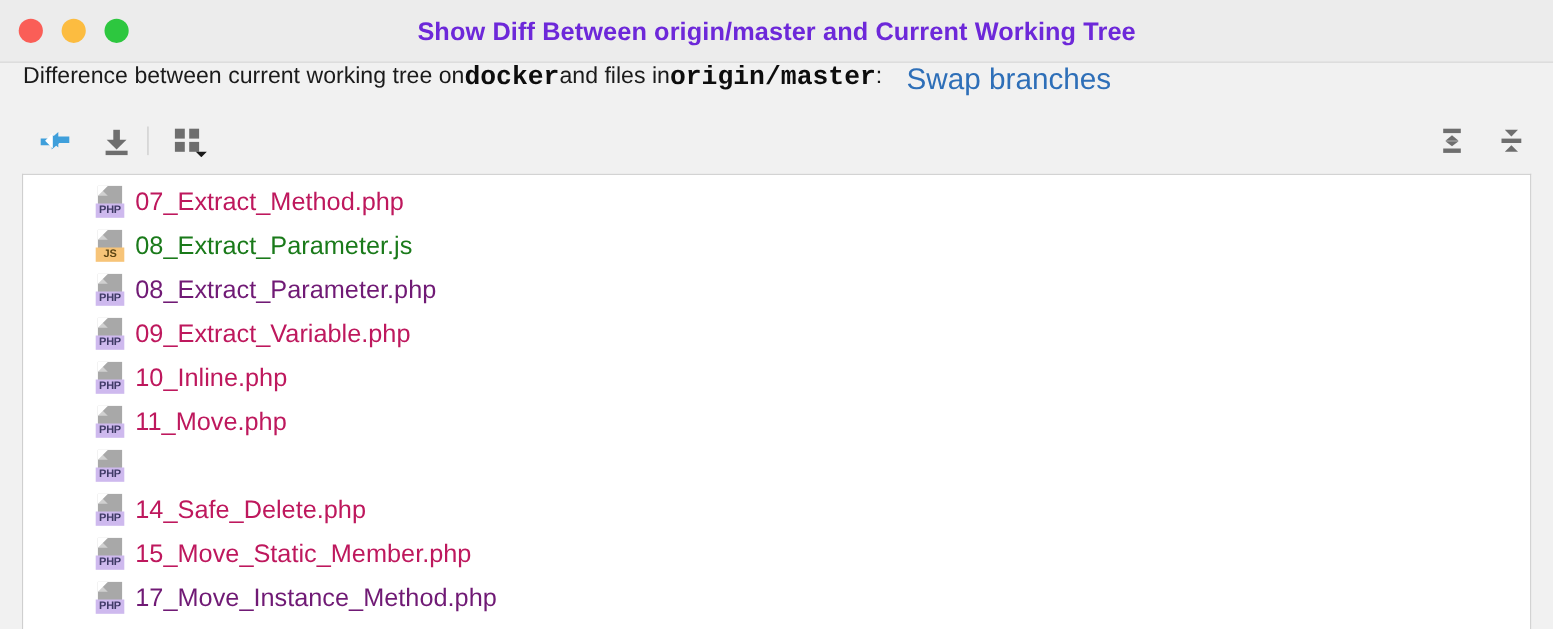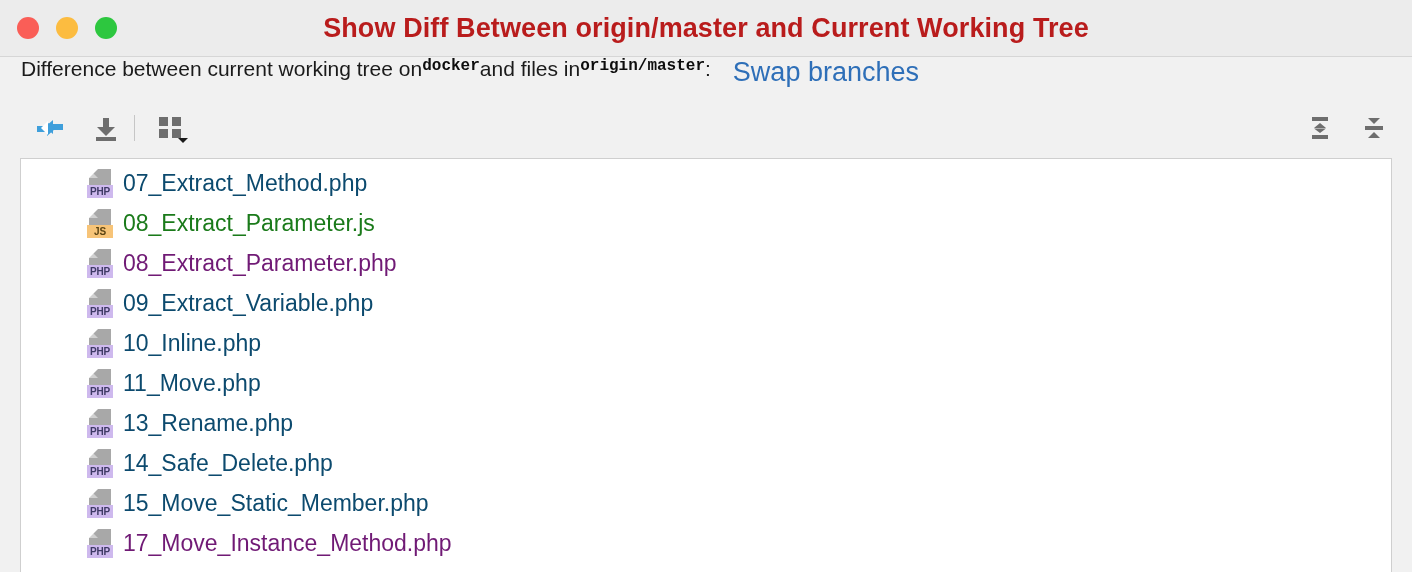--- a/index.html
+++ b/index.html
@@ -50,43 +50,43 @@
     border-radius: 50%;
     display: block;
   }
   .light.close  { background: #fa5e57; }
   .light.min    { background: #fcbc40; }
   .light.max    { background: #2dc73f; }
 
   .window-title {
     width: 100%;
     text-align: center;
-    font-size: 27px;
+    font-size: 23px;
     font-weight: bold;
-    color: #b91c1c;
+    color: #6d28d9;
     letter-spacing: 0.1px;
     user-select: none;
   }
 
   
   .subtitle-row {
     height: 46px;
     min-height: 46px;
     display: flex;
     align-items: flex-start;
     padding: 0 0 0 21px;
     font-size: 21px;
     color: #1b1b1b;
     white-space: nowrap;
   }
   .subtitle-text { display: inline; }
   .branch {
     font-family: "Liberation Mono", monospace;
     font-weight: bold;
-    font-size: 16px;
+    font-size: 24px;
     color: #0d0d0d;
   }
   .swap-link {
     color: #2e6fb8;
     font-size: 27px;
     margin-left: 22px;
     cursor: pointer;
     text-decoration: none;
   }
 
@@ -154,21 +154,21 @@
     padding-left: 66px;
     cursor: pointer;
     box-sizing: border-box;
   }
   .file-name {
     font-size: 23px;
     margin-left: 10px;
     white-space: nowrap;
     user-select: none;
   }
-  .st-modified { color: #0c4a6e; }
+  .st-modified { color: #be185d; }
   .st-added    { color: #1a7a1a; }
   .st-none     { color: #701a75; }
 
   
   .file-icon {
     width: 26px;
     height: 30px;
     position: relative;
     flex: 0 0 auto;
   }
@@ -359,21 +359,20 @@
           </span>
           <span class="file-name st-modified">11_Move.php</span>
         </li>
         <li class="file-row">
           <span class="file-icon">
             <span class="sheet"></span>
             <span class="fold2"></span>
             <span class="fold"></span>
             <span class="badge badge-php">PHP</span>
           </span>
-          <span class="file-name st-modified">13_Rename.php</span>
         </li>
         <li class="file-row">
           <span class="file-icon">
             <span class="sheet"></span>
             <span class="fold2"></span>
             <span class="fold"></span>
             <span class="badge badge-php">PHP</span>
           </span>
           <span class="file-name st-modified">14_Safe_Delete.php</span>
         </li>

